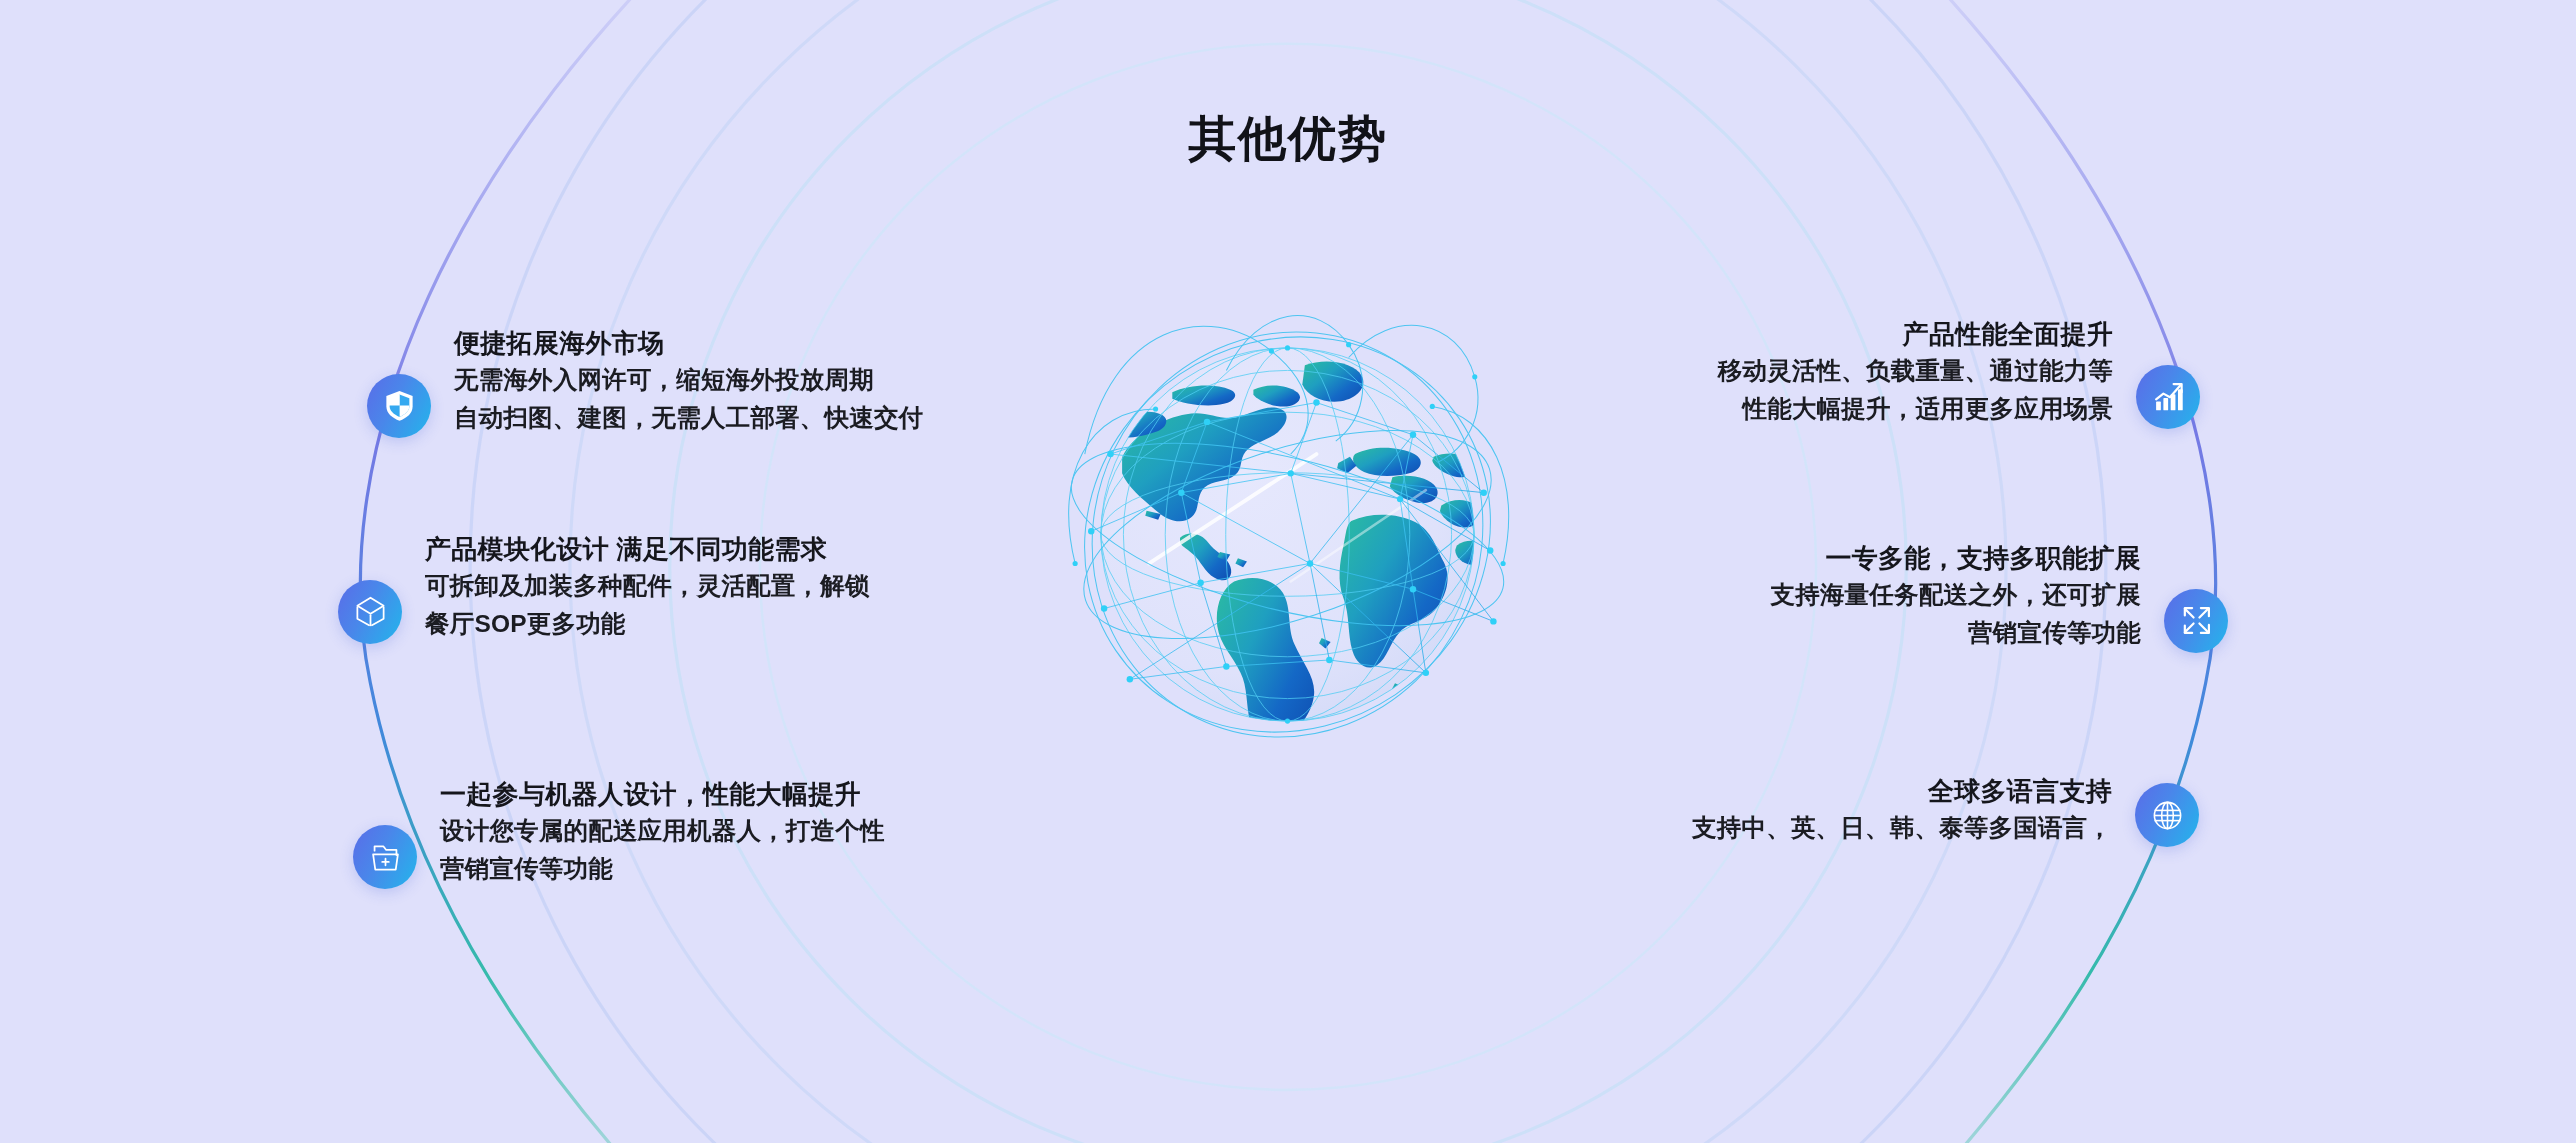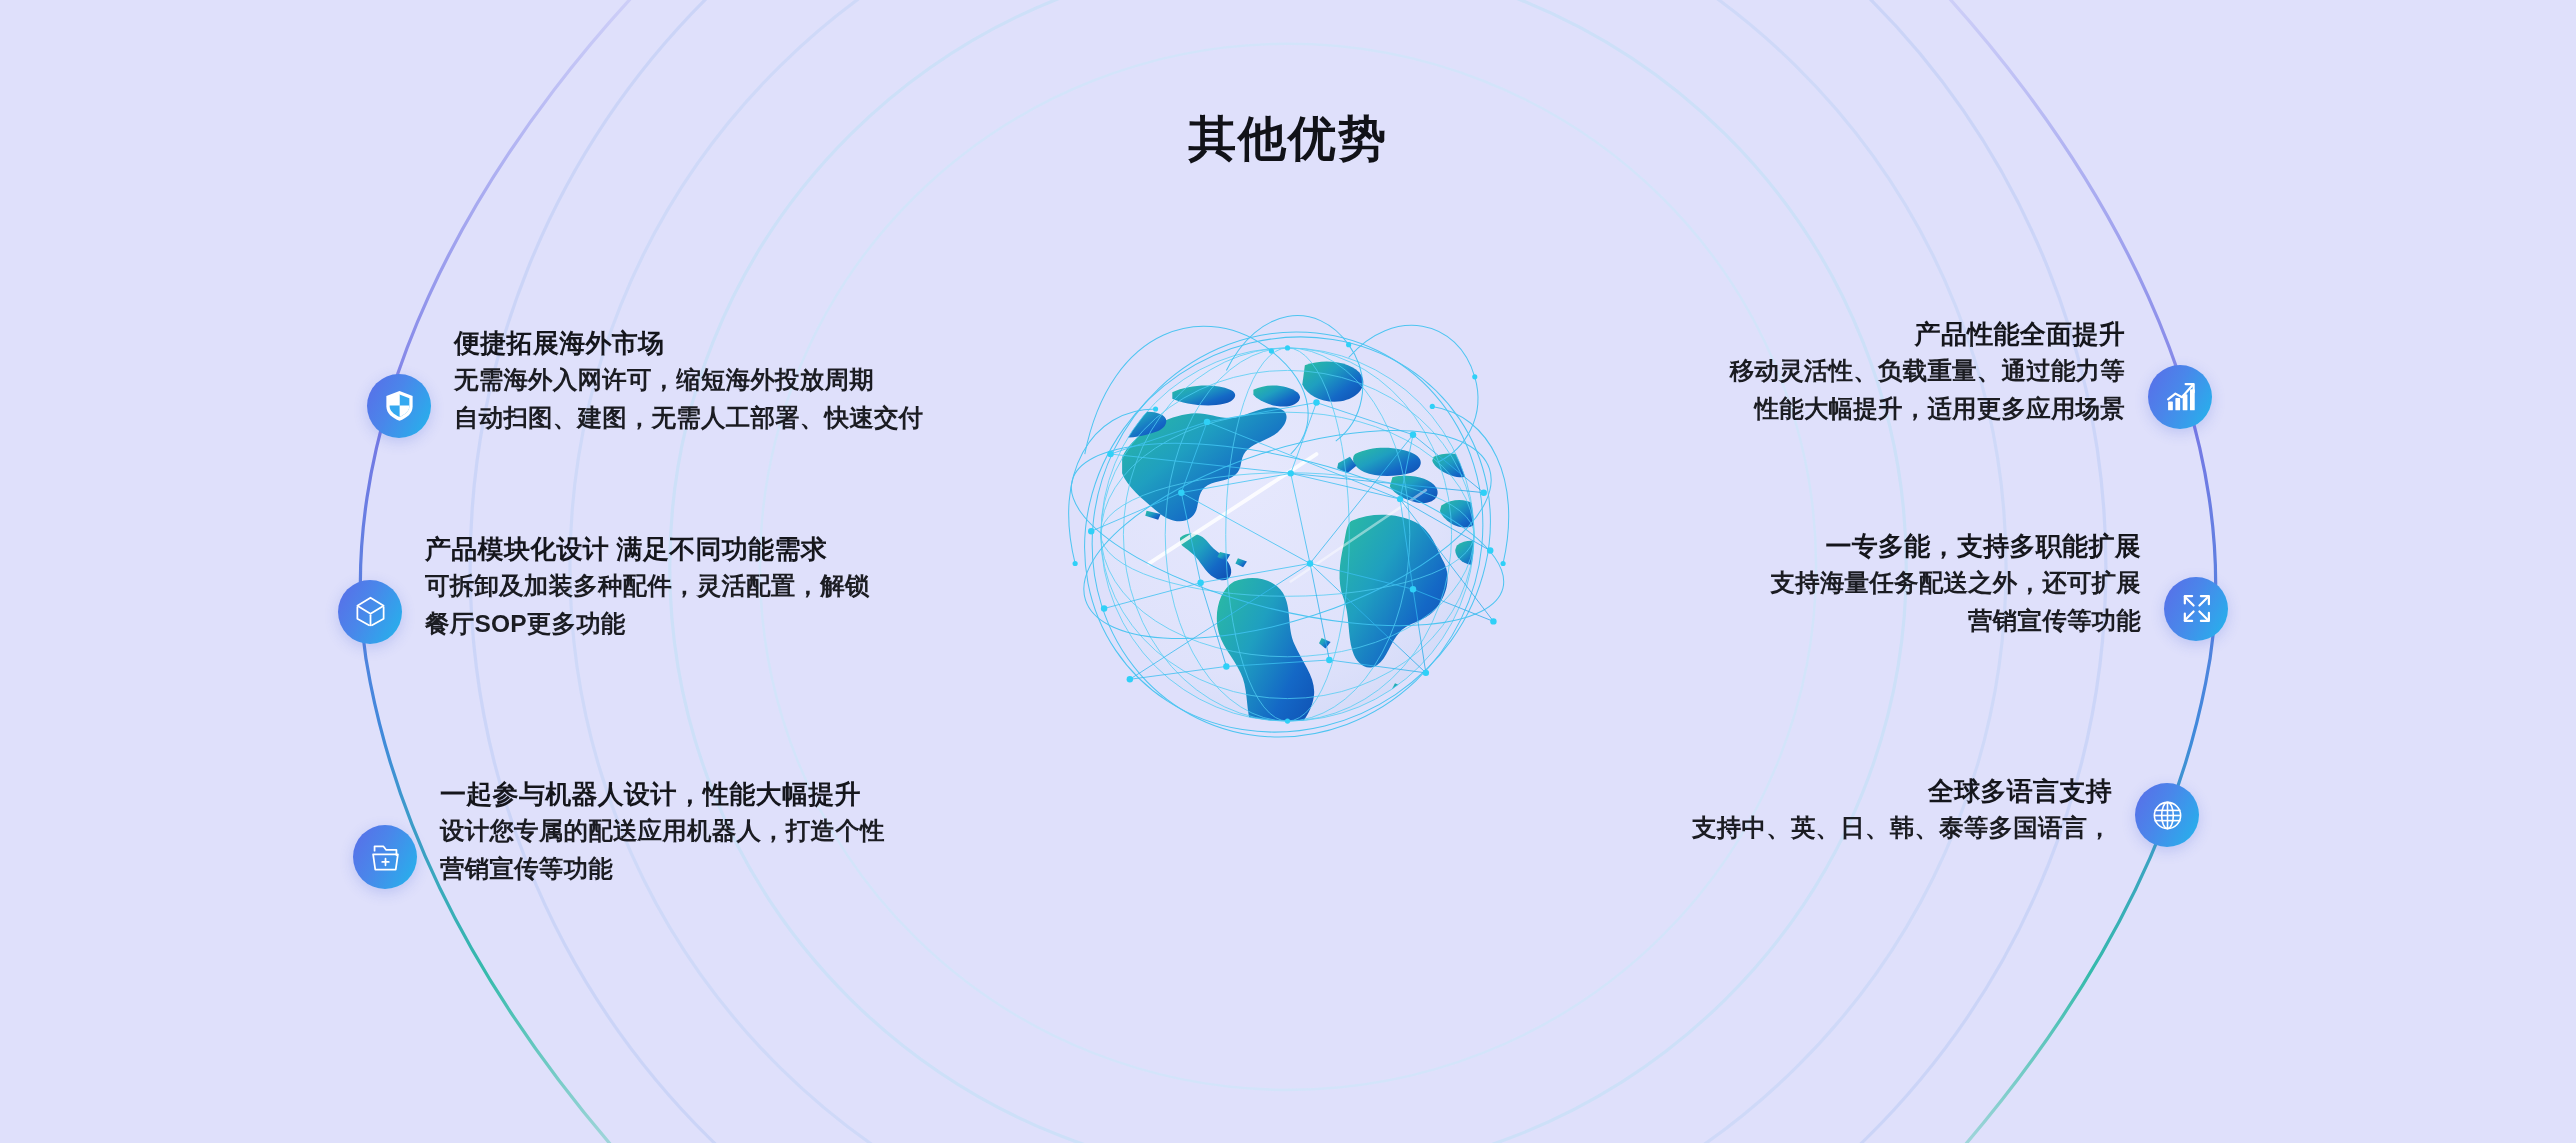--- a/index.html
+++ b/index.html
@@ -79,22 +79,22 @@
     line-height:1.56;
     white-space:nowrap;
     letter-spacing:0.2px;
   }
 
   
   #feat-l0{ left:367px;  top:325px; }
   #feat-l1{ left:338px;  top:531px; }
   #feat-l2{ left:353px;  top:776px; }
   
-  #feat-r0{ right:364px; top:316px; }
-  #feat-r1{ right:348px; top:528px; }
+  #feat-r0{ right:376px; top:316px; }
+  #feat-r1{ right:348px; top:540px; }
   #feat-r2{ right:377px; top:773px; }
 </style>
 </head>
 <body>
 
 <div id="stage">
 
   <svg class="bg-svg" viewBox="0 0 4000 1776" preserveAspectRatio="none">
     <defs>
       <linearGradient id="arcL" x1="0" y1="0" x2="0" y2="1">

